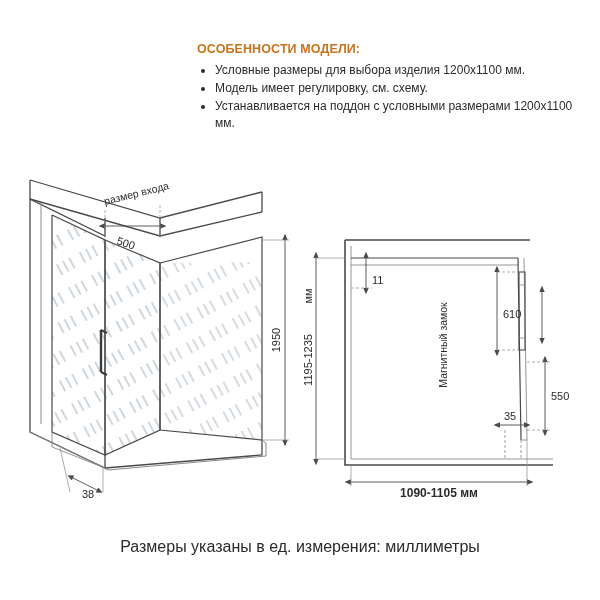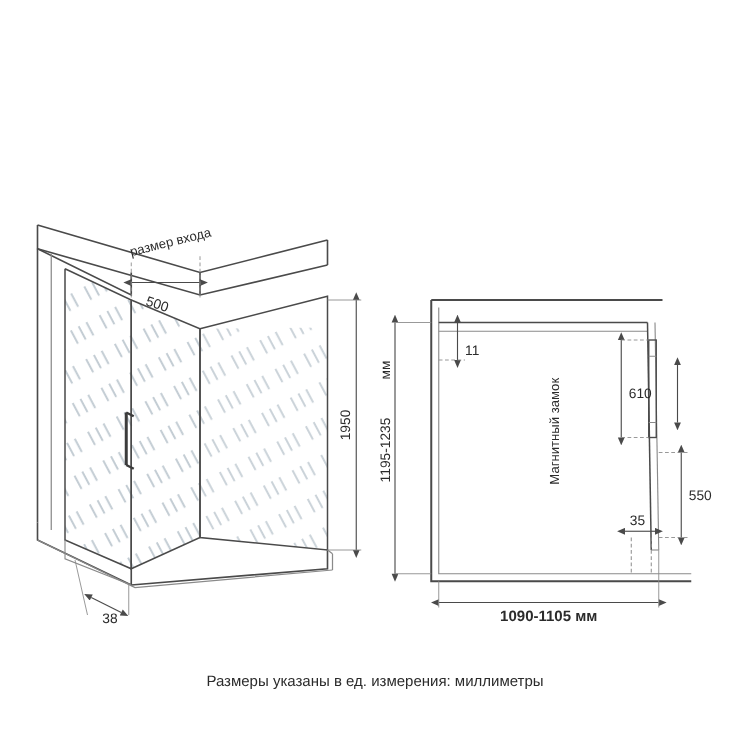--- a/index.html
+++ b/index.html
@@ -43,21 +43,21 @@
     line-height: 17px;
     color: #2b2b2b;
     margin-bottom: 1px;
   }
   .footer-note {
     position: absolute;
     left: 0;
     top: 538px;
     width: 600px;
     text-align: center;
-    font-size: 12px;
+    font-size: 16px;
     color: #2b2b2b;
   }
   svg.diagram {
     position: absolute;
     left: 0;
     top: 0;
   }
   .dimtext {
     font-family: "Liberation Sans", sans-serif;
     font-size: 11px;
@@ -71,20 +71,28 @@
     font-family: "Liberation Sans", sans-serif;
     font-size: 10.5px;
     fill: #2b2b2b;
   }
 </style>
 </head>
 <body>
 
 <div id="root">
 
+  <div class="features">
+    <p class="features-title">ОСОБЕННОСТИ МОДЕЛИ:</p>
+    <ul>
+      <li>Условные размеры для выбора изделия 1200х1100 мм.</li>
+      <li>Модель имеет регулировку, см. схему.</li>
+      <li>Устанавливается на поддон с условными размерами 1200х1100 мм.</li>
+    </ul>
+  </div>
 
   <svg class="diagram" width="600" height="600" viewBox="0 0 600 600">
     <defs>
       <marker id="arrL" markerWidth="8" markerHeight="8" refX="7" refY="3" orient="auto" markerUnits="strokeWidth">
         <path d="M7,0 L7,6 L0,3 z" fill="#4a4a4a"></path>
       </marker>
       <marker id="arrR" markerWidth="8" markerHeight="8" refX="1" refY="3" orient="auto" markerUnits="strokeWidth">
         <path d="M1,0 L1,6 L8,3 z" fill="#4a4a4a"></path>
       </marker>
       <pattern id="glassHatch" width="26" height="26" patternUnits="userSpaceOnUse" patternTransform="rotate(-28)">

